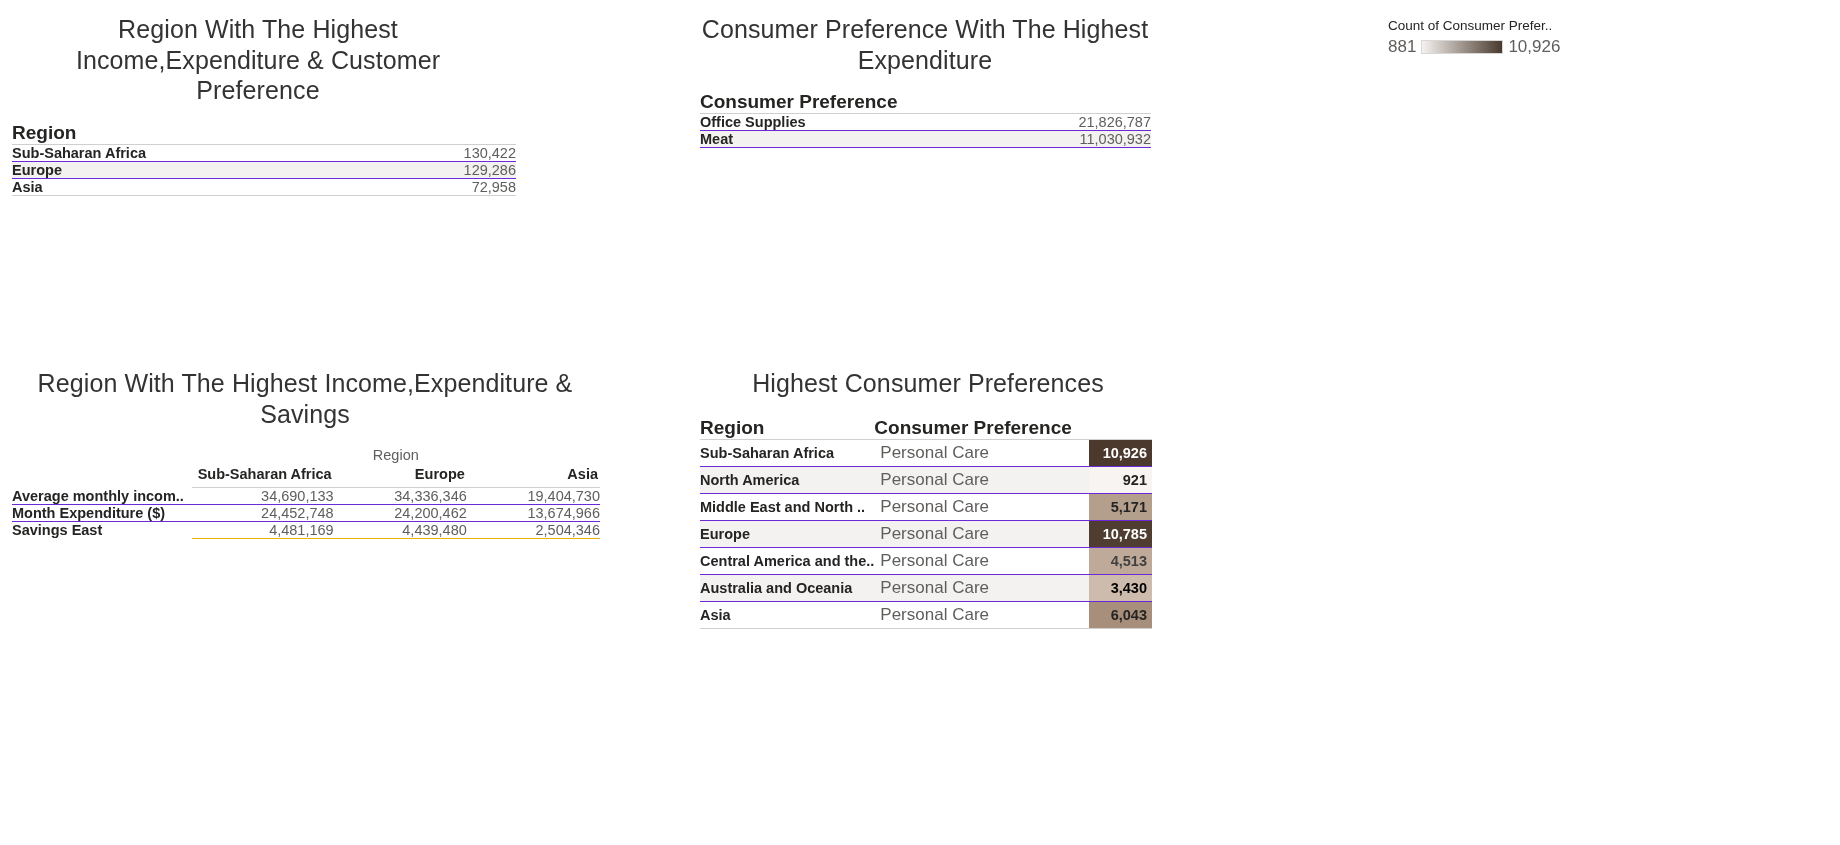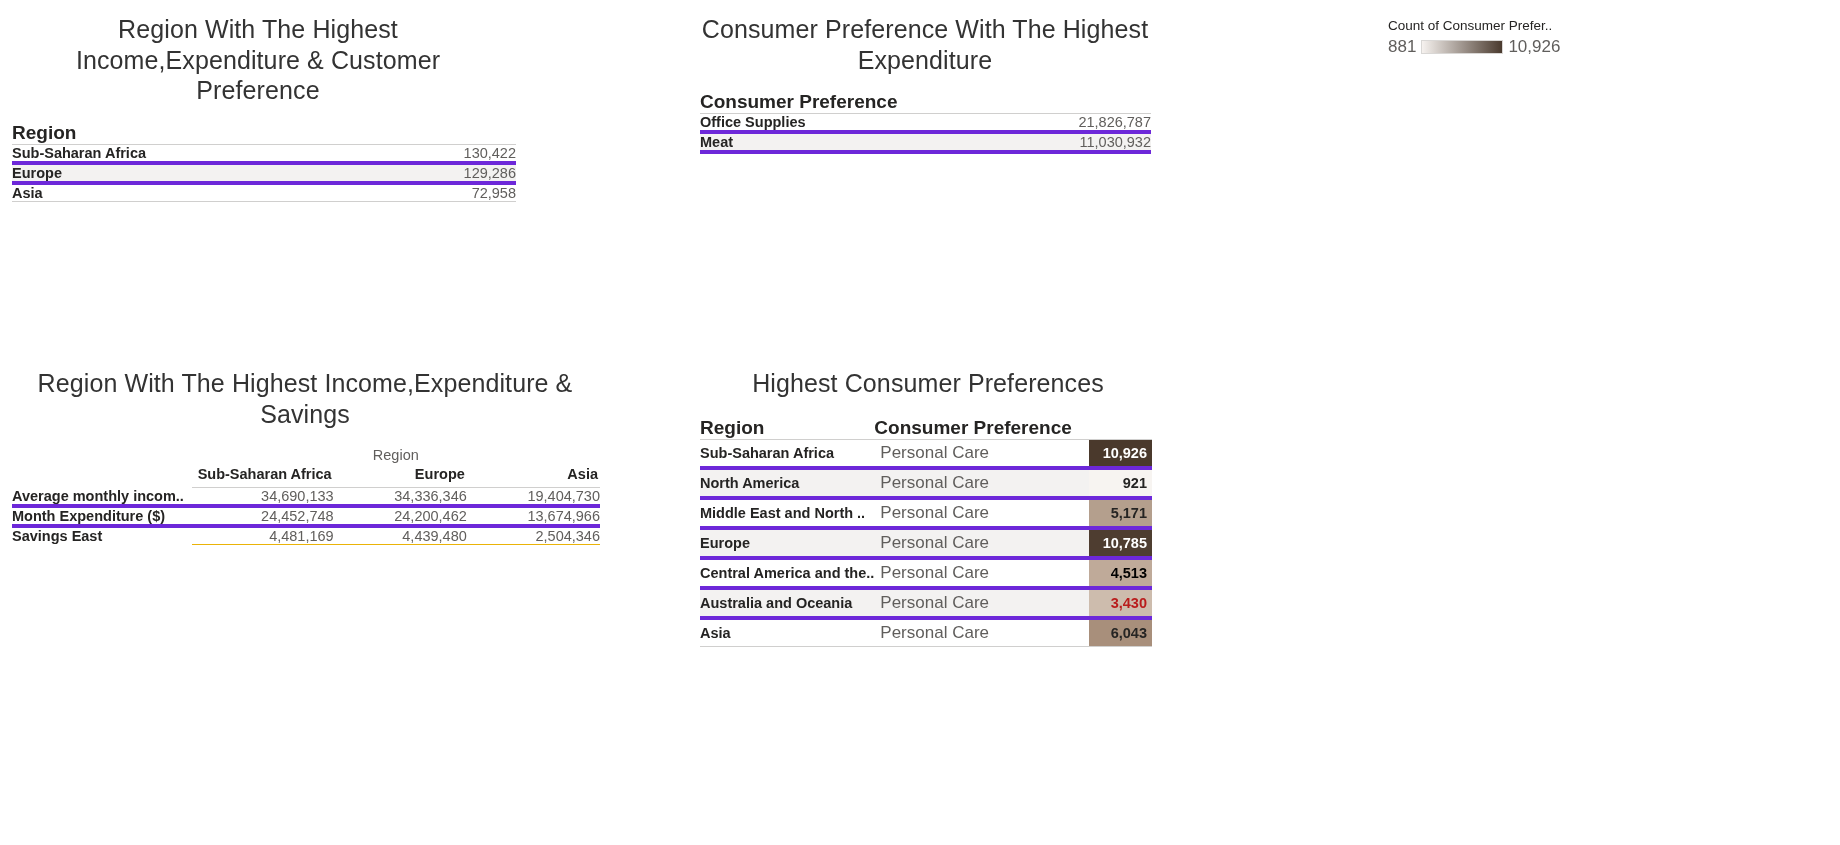--- a/index.html
+++ b/index.html
@@ -47,21 +47,21 @@
   }
   .rowvalue {
     font-size: 14.5px;
     font-weight: 400;
     color: #605e5c;
     text-align: right;
     white-space: nowrap;
     padding: 3px 2px 3px 6px;
   }
   .banded { background: #f3f2f1; }
-  .rowline { border-bottom: 4px solid #6d28d9; }
+  .rowline { border-bottom: 1px solid #6d28d9; }
   .lastline { border-bottom: 1px solid #d0cfce; }
 
   
   #viz1 { position: absolute; left: 12px; top: 14px; width: 510px; }
   #viz1 .viz-title { width: 492px; }
   #viz1 .tbl-wrap { margin-top: 16px; }
   #viz1 table { width: 504px; }
   #viz1 .c1 { width: 250px; }
   #viz1 .c2 { width: 254px; }
 
@@ -291,26 +291,26 @@
             <td class="cellnum" style="background-color: rgb(180, 159, 141); color: rgb(37, 36, 35);">5,171</td>
           </tr>
           <tr class="banded rowline">
             <td class="rowlabel">Europe</td>
             <td class="pref">Personal Care</td>
             <td class="cellnum" style="background-color: rgb(78, 61, 48); color: rgb(255, 255, 255);">10,785</td>
           </tr>
           <tr class="rowline">
             <td class="rowlabel">Central America and the..</td>
             <td class="pref">Personal Care</td>
-            <td class="cellnum" style="background-color: rgb(191, 170, 153); color: #000000;">4,513</td>
+            <td class="cellnum" style="background-color: rgb(191, 170, 153); color: #404040;">4,513</td>
           </tr>
           <tr class="banded rowline">
             <td class="rowlabel">Australia and Oceania</td>
             <td class="pref">Personal Care</td>
-            <td class="cellnum" style="background-color: rgb(205, 188, 173); color: #b91c1c;">3,430</td>
+            <td class="cellnum" style="background-color: rgb(205, 188, 173); color: #000000;">3,430</td>
           </tr>
           <tr class="lastline">
             <td class="rowlabel">Asia</td>
             <td class="pref">Personal Care</td>
             <td class="cellnum" style="background-color: rgb(168, 143, 123); color: rgb(37, 36, 35);">6,043</td>
           </tr>
         </tbody>
       </table>
     </div>
   </div>

